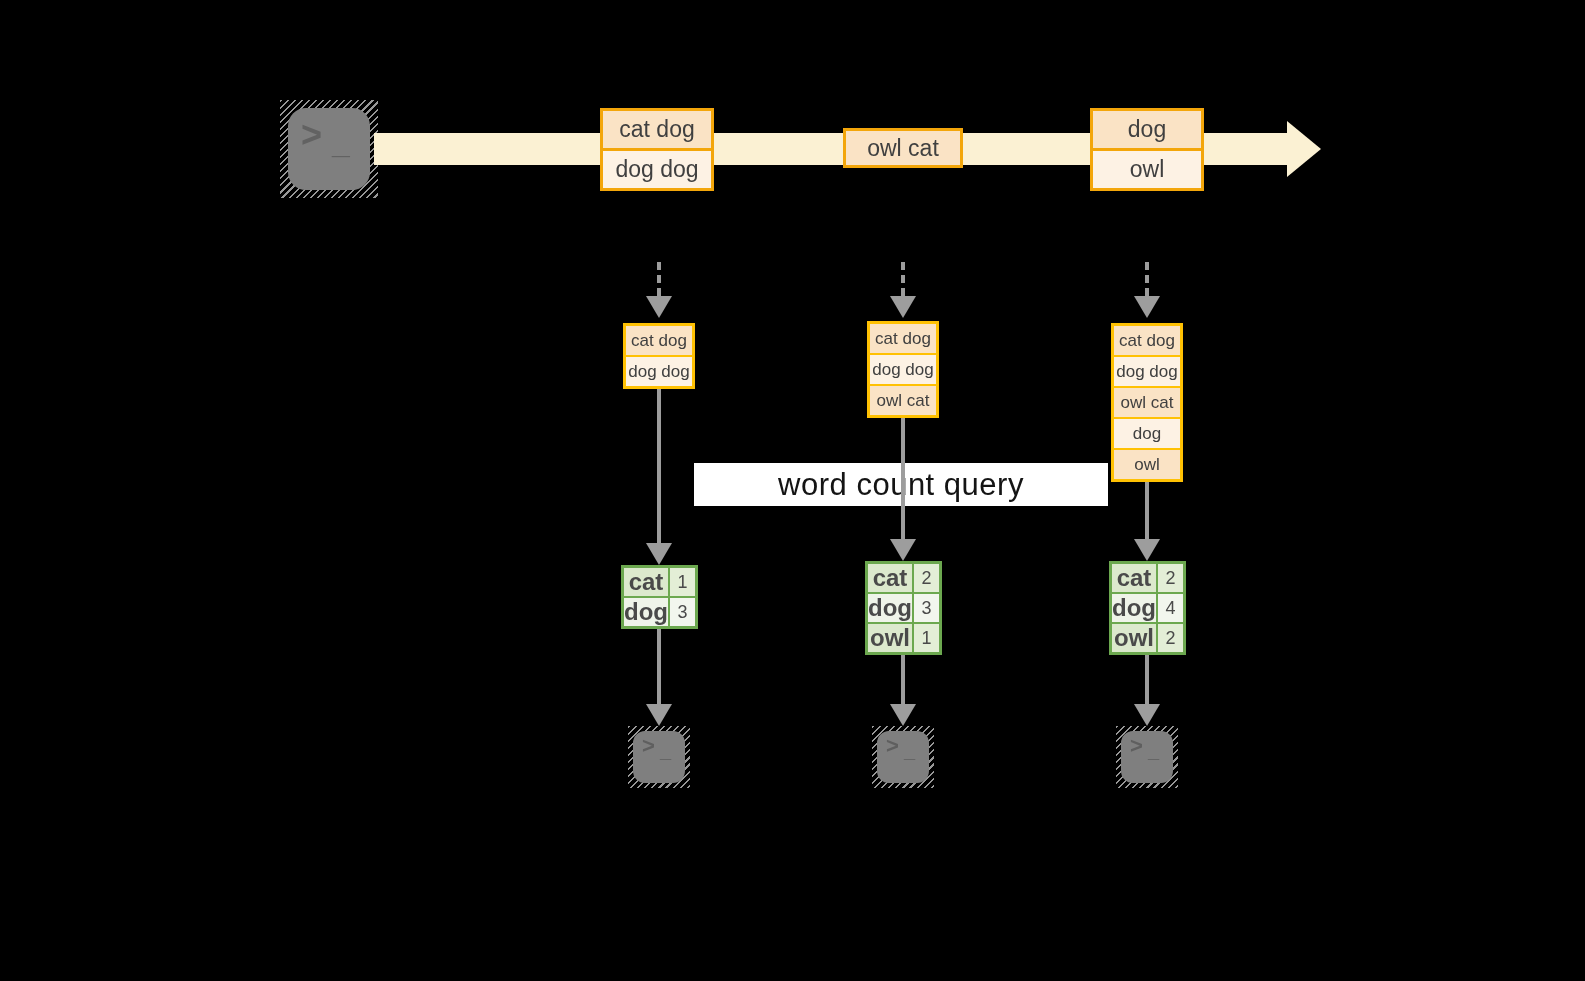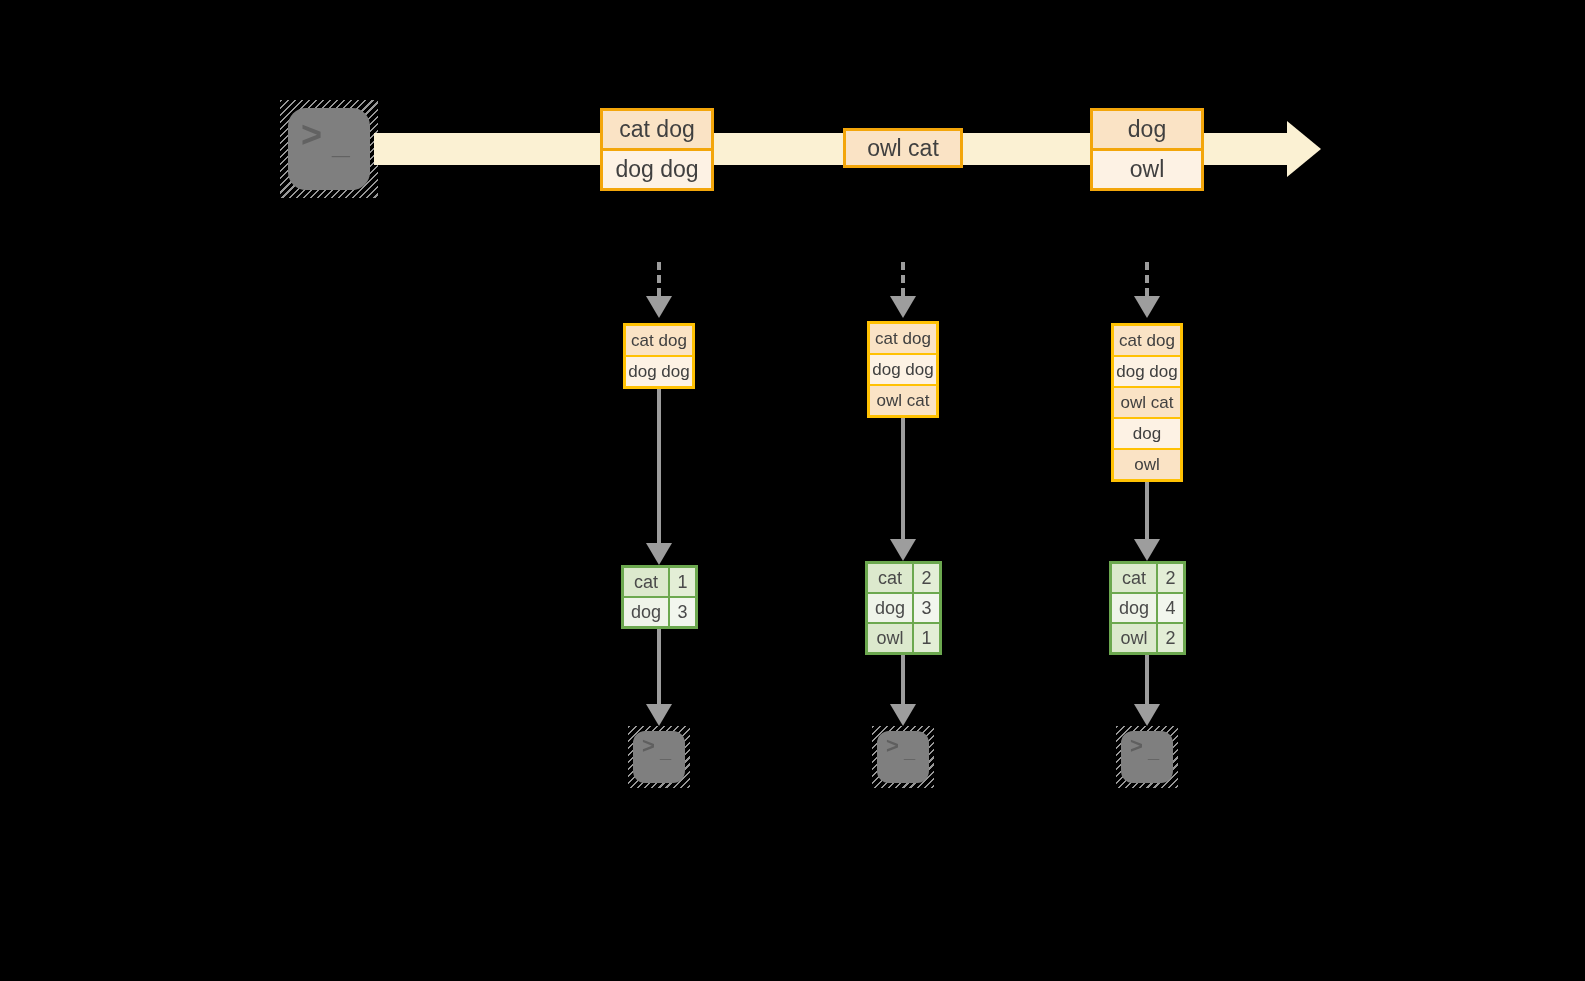--- a/index.html
+++ b/index.html
@@ -39,21 +39,21 @@
   
   .vline{position:absolute;width:4px;background:#9D9D9D;z-index:2;}
   .dline{position:absolute;width:0;border-left:4px dashed #9D9D9D;z-index:2;}
   .ahead{position:absolute;width:0;height:0;border-left:13px solid transparent;border-right:13px solid transparent;
     border-top:22px solid #9D9D9D;z-index:2;}
   
   .gtable{position:absolute;border:3px solid #6CA84F;z-index:3;}
   .grow{display:flex;}
   .grow + .grow{border-top:2px solid #6CA84F;}
   .wcell{width:44px;height:28px;border-right:2px solid #6CA84F;display:flex;align-items:center;justify-content:center;
-    font-size:18px;color:#4a4a4a;}
+    font-size:24px;color:#4a4a4a;font-weight:bold;}
   .ccell{width:25px;height:28px;display:flex;align-items:center;justify-content:center;font-size:18px;color:#4a4a4a;}
   .grow:nth-child(odd) .wcell{background:#DCE9CD;}
   .grow:nth-child(odd) .ccell{background:#E3EED6;}
   .grow:nth-child(even) .wcell{background:#EFF4E9;}
   .grow:nth-child(even) .ccell{background:#F2F6EE;}
 </style>
 </head>
 <body>
 
 <div class="canvas">
@@ -97,20 +97,21 @@
     <div class="kcell">owl cat</div>
   </div>
   <div class="stack" style="left:1111px;top:323px;">
     <div class="kcell">cat dog</div>
     <div class="kcell">dog dog</div>
     <div class="kcell">owl cat</div>
     <div class="kcell">dog</div>
     <div class="kcell">owl</div>
   </div>
 
+  <div class="qlabel">word count query</div>
 
   <div class="vline" style="left:657px;top:388px;height:155px;"></div>
   <div class="ahead" style="left:646px;top:543px;"></div>
   <div class="vline" style="left:901px;top:414px;height:125px;"></div>
   <div class="ahead" style="left:890px;top:539px;"></div>
   <div class="vline" style="left:1145px;top:482px;height:57px;"></div>
   <div class="ahead" style="left:1134px;top:539px;"></div>
 
   <div class="gtable" style="left:621px;top:565px;">
     <div class="grow">

